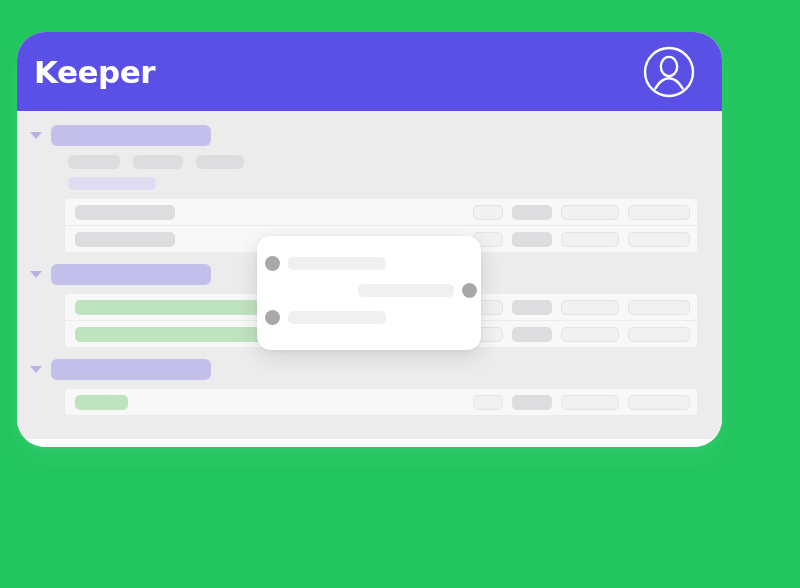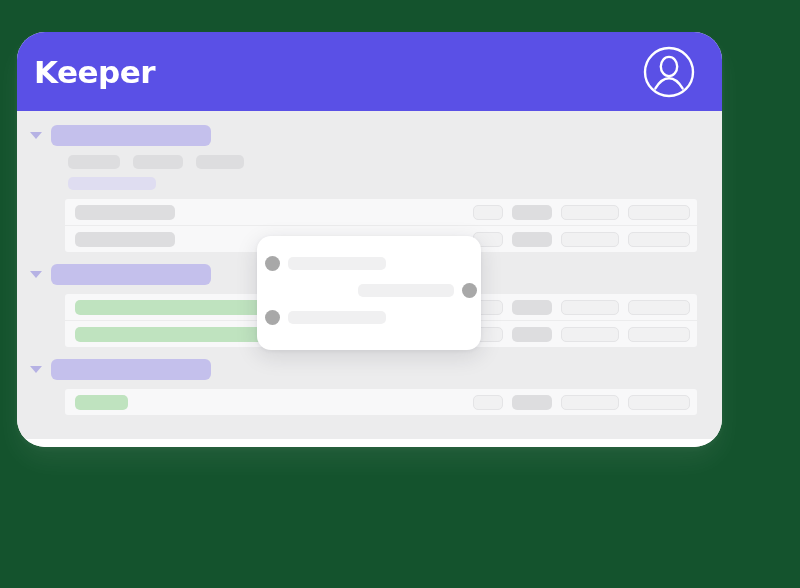--- a/index.html
+++ b/index.html
@@ -7,21 +7,21 @@
     width: 800px; height: 588px;
     background: #000000;
     overflow: hidden;
     font-family: "DejaVu Sans", sans-serif;
   }
 
   #stage {
     position: relative;
     width: 800px;
     height: 588px;
-    background: #14532d;
+    background: #22c55e;
   }
 
   
   .app-window {
     position: absolute;
     left: 17px;
     top: 32px;
     width: 705px;
     height: 415px;
     border-radius: 28px;

